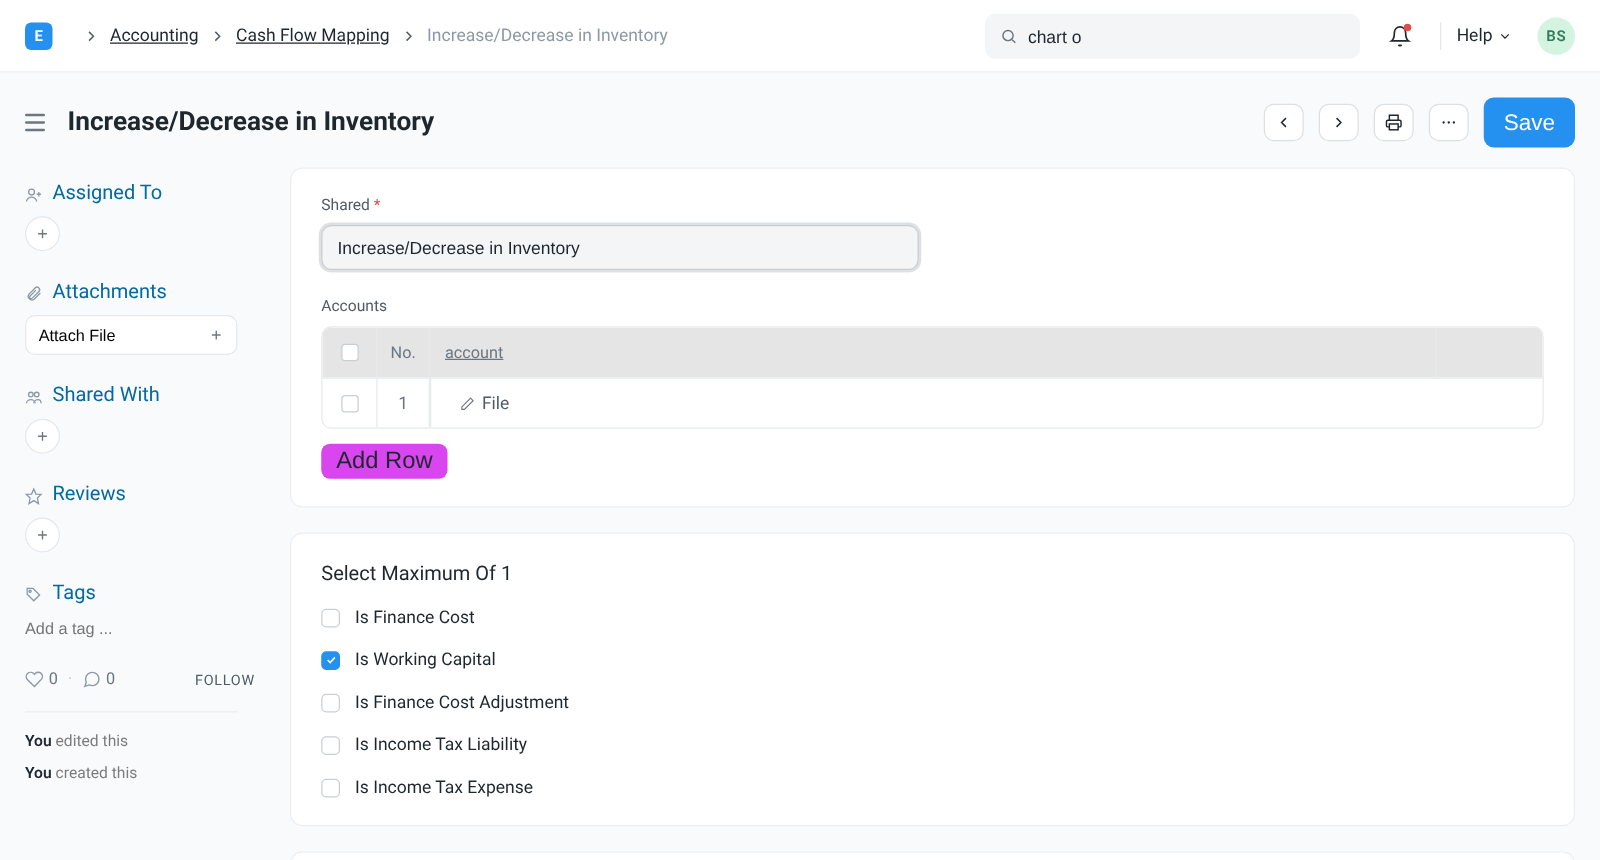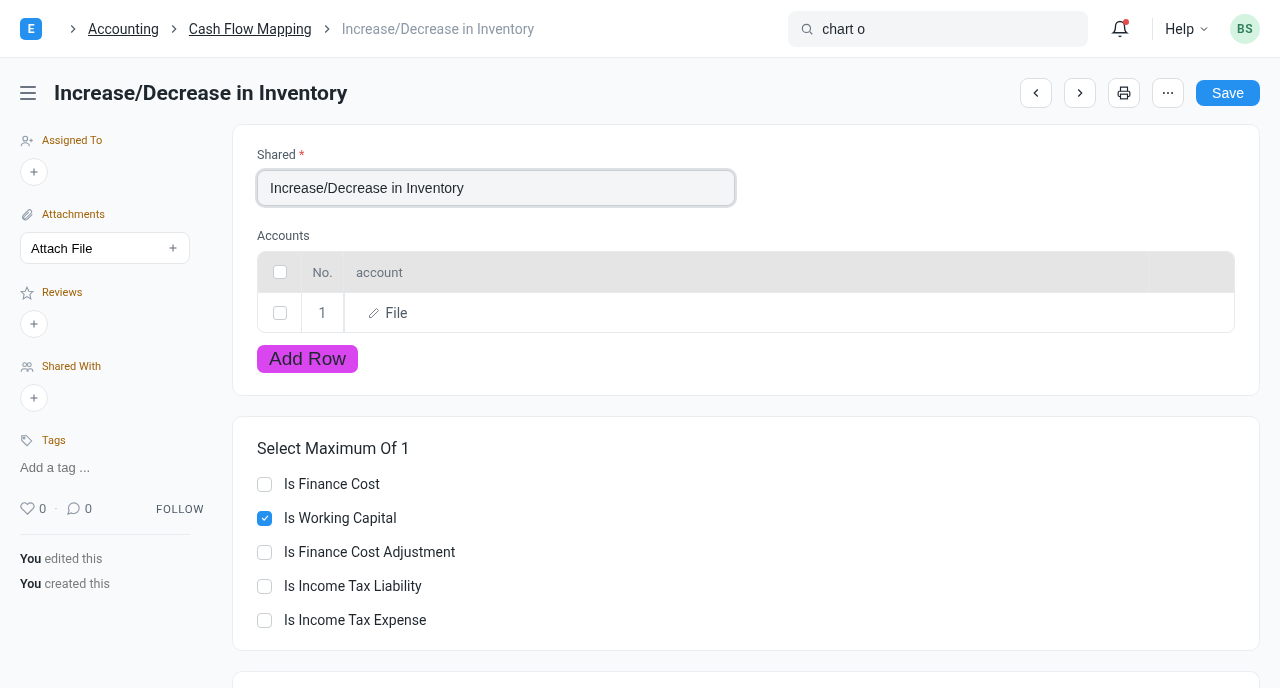--- a/index.html
+++ b/index.html
@@ -102,42 +102,42 @@
       padding: 0 8px;
       border: 1px solid #dce0e3;
       background: #fff;
       border-radius: 8px;
       display: inline-flex; align-items: center; justify-content: center;
       cursor: pointer;
     }
     .icon-btn svg { width: 14px; height: 14px; stroke: #1f272e; fill: none; stroke-width: 2; }
 
     .primary-btn {
-      height: 26px;
+      height: 40px;
       padding: 0 16px;
       background: #2490ef;
       color: #fff;
       border: none;
       border-radius: 8px;
-      font-size: 14px;
+      font-size: 18px;
       cursor: pointer;
     }
 
     
     .content {
       display: flex;
       align-items: flex-start;
       padding: 2px 20px 40px 20px;
       gap: 28px;
     }
 
     
     .sidebar { width: 184px; flex-shrink: 0; padding-top: 10px;}
     .side-sec { margin-bottom: 22px; }
-    .side-header { display: flex; align-items: flex-start; gap: 8px; color: #a16207; font-size: 11px; margin-bottom: 10px; }
+    .side-header { display: flex; align-items: flex-end; gap: 8px; color: #0369a1; font-size: 16px; margin-bottom: 10px; }
     .side-header svg { width: 14px; height: 14px; stroke: #8d99a6; fill: none; stroke-width: 1.8; }
 
     .circle-plus {
       width: 28px; height: 28px;
       border-radius: 50%;
       border: 1px solid #e4e8eb;
       background: #fff;
       display: flex; align-items: center; justify-content: center;
       cursor: pointer;
     }
@@ -204,21 +204,21 @@
       border: 1px solid #e6eaec;
       border-radius: 8px;
       overflow: hidden;
     }
     .tbl-row { display: flex; align-items: stretch; min-height: 40px; }
     .tbl-row.head { background: #e5e5e5; color: #6c7680; font-size: 13px; }
     .tbl-row.body { border-top: 1px solid #e6eaec; font-weight: 600;}
     .cell { display: flex; align-items: center; padding: 0 10px; }
     .cell.ck { width: 44px; justify-content: center; border-right: 1px solid #e6eaec;}
     .cell.no { width: 42px; justify-content: center; color:#6c7680; font-weight: 400; border-right: 1px solid #e6eaec;}
-    .cell.acc { flex: 1; padding-left: 12px;}
+    .cell.acc { flex: 1; padding-left: 12px; text-decoration: underline;}
     .cell.edit { width: 86px; justify-content: center; gap: 6px; border-left: 1px solid #e6eaec; color:#4f5b66; font-weight:400; cursor:pointer;}
     .cell.edit svg { width: 12px; height: 12px; stroke: #6c7680; fill:none; stroke-width:1.8;}
 
     .ck-box { width: 14px; height: 14px; border: 1.5px solid #c9ced2; border-radius: 3px; background:#fff; }
 
     .add-row-btn {
       margin-top: 12px;
       height: 28px;
       padding: 0 12px;
       background: #d946ef;
@@ -371,41 +371,41 @@
         <svg viewBox="0 0 24 24">
             <line x1="12" y1="5" x2="12" y2="19"></line>
             <line x1="5" y1="12" x2="19" y2="12"></line>
           </svg>
       </button>
     </div>
 
     <div class="side-sec">
       <div class="side-header">
         <svg viewBox="0 0 24 24">
-            <polygon points="12 2 15 9 22 9.5 17 14.5 18.5 22 12 18 5.5 22 7 14.5 2 9.5 9 9"></polygon>
-          </svg>
-        <span>Reviews</span>
-      </div>
-      <div class="circle-plus">
-        <svg viewBox="0 0 24 24">
-            <line x1="12" y1="5" x2="12" y2="19"></line>
-            <line x1="5" y1="12" x2="19" y2="12"></line>
-          </svg>
-      </div>
-    </div>
-
-    <div class="side-sec">
-      <div class="side-header">
-        <svg viewBox="0 0 24 24">
             <circle cx="8" cy="8" r="3.2"></circle>
             <circle cx="16" cy="8" r="3.2"></circle>
             <path d="M2 20c0-3 3-5 6-5s6 2 6 5"></path>
             <path d="M12 20c0-3 3-5 6-5s4 2 4 5"></path>
           </svg>
         <span>Shared With</span>
+      </div>
+      <div class="circle-plus">
+        <svg viewBox="0 0 24 24">
+            <line x1="12" y1="5" x2="12" y2="19"></line>
+            <line x1="5" y1="12" x2="19" y2="12"></line>
+          </svg>
+      </div>
+    </div>
+
+    <div class="side-sec">
+      <div class="side-header">
+        <svg viewBox="0 0 24 24">
+            <polygon points="12 2 15 9 22 9.5 17 14.5 18.5 22 12 18 5.5 22 7 14.5 2 9.5 9 9"></polygon>
+          </svg>
+        <span>Reviews</span>
       </div>
       <div class="circle-plus">
         <svg viewBox="0 0 24 24">
             <line x1="12" y1="5" x2="12" y2="19"></line>
             <line x1="5" y1="12" x2="19" y2="12"></line>
           </svg>
       </div>
     </div>
 
     <div class="side-sec">

